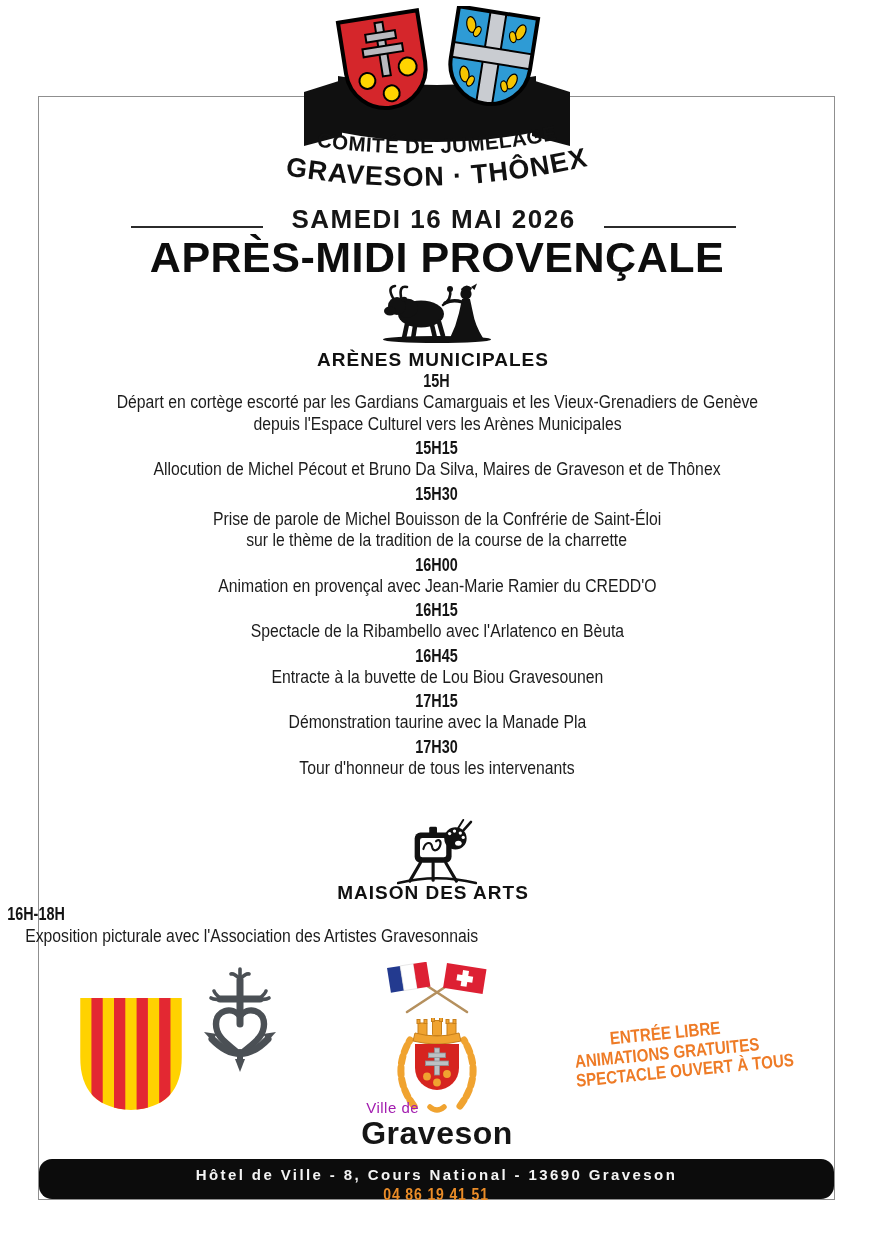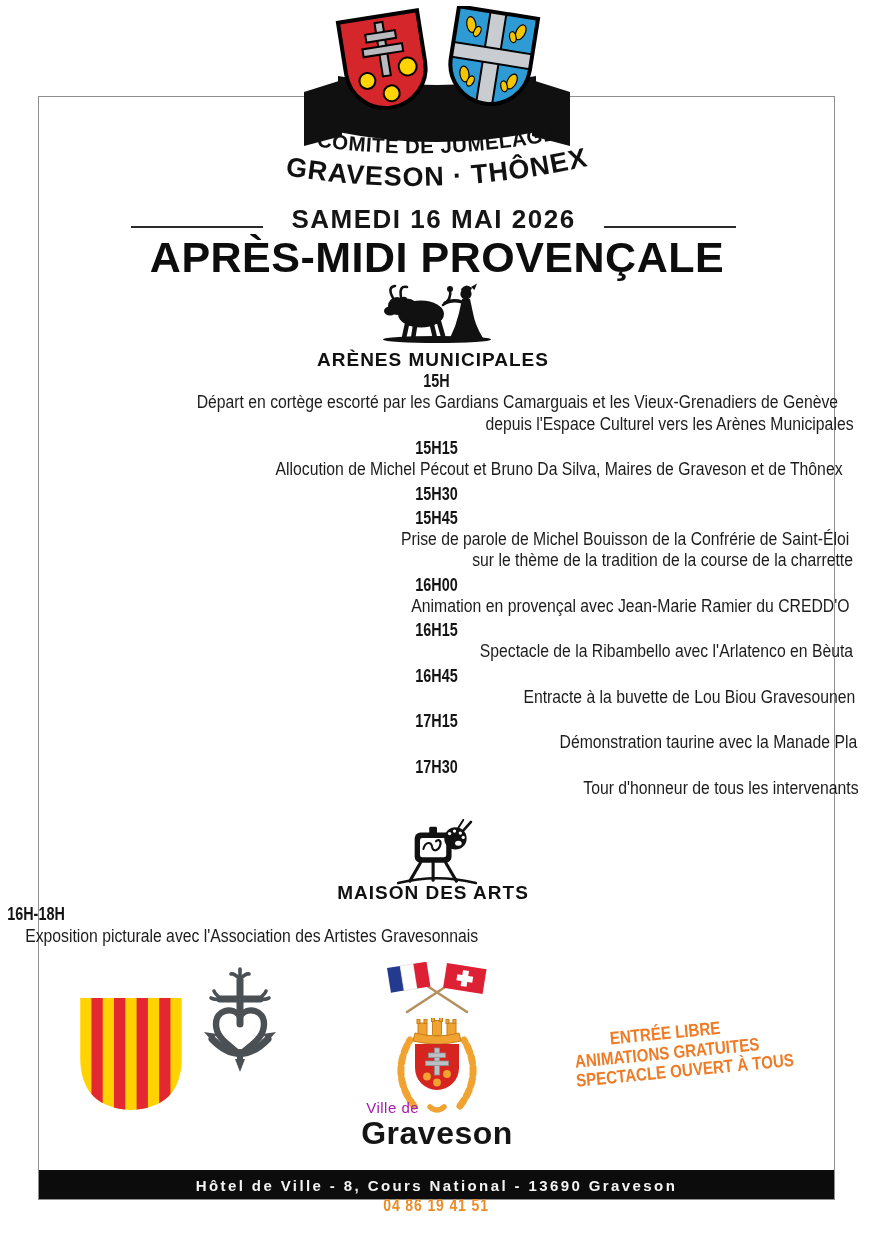--- a/index.html
+++ b/index.html
@@ -25,41 +25,41 @@
   
   .sec-head{position:absolute;left:0;right:8px;text-align:center;font-weight:bold;
             font-size:19px;letter-spacing:1px;color:#111;}
 
   
   .sched{position:absolute;top:372px;left:0;right:0;text-align:center;}
   .sched-item{margin-bottom:4px;}
   .sched-time{display:inline-block;font-weight:bold;font-size:18px;line-height:18px;
               margin-bottom:2px;transform:scaleX(0.8);transform-origin:50% 50%;
               color:#141414;white-space:nowrap;}
-  .sched-line{display:block;line-height:20.5px;text-align:right;}
+  .sched-line{display:block;line-height:20.5px;}
   .sched-line span{display:inline-block;font-size:17.5px;transform:scaleX(0.9);
               transform-origin:50% 50%;color:#1c1c1c;white-space:nowrap;}
   .cond-time{display:inline-block;font-weight:bold;font-size:18px;line-height:18px;
              transform:scaleX(0.8);transform-origin:50% 50%;color:#141414;white-space:nowrap;}
 
   
   .city-block{position:absolute;top:1100px;left:50%;transform:translateX(-50%);
               text-align:left;line-height:1;}
   .city-prefix{font-size:15px;letter-spacing:0.5px;color:#a21caf;padding-left:5px;}
   .city-name{font-size:32px;font-weight:bold;letter-spacing:0.5px;color:#151515;margin-top:2px;}
 
   .promo{position:absolute;left:553px;top:1024px;width:228px;text-align:center;
          transform:rotate(-5.5deg);}
   .promo div{line-height:19.5px;}
   .promo span{display:inline-block;font-weight:bold;font-size:18px;transform:scaleX(0.84);
          transform-origin:50% 50%;color:#ee7b26;white-space:nowrap;}
 
   
-  .footer{position:absolute;left:0;right:0;bottom:0;height:29px;background:#0c0c0c;
-          text-align:center;}
+  .footer{position:absolute;left:0;right:0;bottom:0;height:40px;background:#0c0c0c;
+          text-align:center;border-radius:13px;}
   .footer-address{margin-top:7px;font-size:15px;letter-spacing:2.4px;color:#f4f4f4;
           font-weight:bold;white-space:nowrap;}
   .footer-phone{display:inline-block;margin-top:2px;font-weight:bold;font-size:16.5px;
           letter-spacing:1px;transform:scaleX(0.85);transform-origin:50% 50%;
           color:#ea8c28;white-space:nowrap;}
 </style>
 </head>
 <body>
 
 <div class="page">
@@ -175,21 +175,20 @@
       <div class="sched-line"><span>depuis l'Espace Culturel vers les Arènes Municipales</span></div>
     </div>
     <div class="sched-item">
       <div><span class="sched-time">15H15</span></div>
       <div class="sched-line"><span>Allocution de Michel Pécout et Bruno Da Silva, Maires de Graveson et de Thônex</span></div>
     </div>
     <div class="sched-item">
       <div><span class="sched-time">15H30</span></div>
     </div>
     <div class="sched-item">
-      <div><span class="sched-time">15H45</span></div>
       <div class="sched-line"><span>Prise de parole de Michel Bouisson de la Confrérie de Saint-Éloi</span></div>
       <div class="sched-line"><span>sur le thème de la tradition de la course de la charrette</span></div>
     </div>
     <div class="sched-item">
       <div><span class="sched-time">16H00</span></div>
       <div class="sched-line"><span>Animation en provençal avec Jean-Marie Ramier du CREDD'O</span></div>
     </div>
     <div class="sched-item">
       <div><span class="sched-time">16H15</span></div>
       <div class="sched-line"><span>Spectacle de la Ribambello avec l'Arlatenco en Bèuta</span></div>

